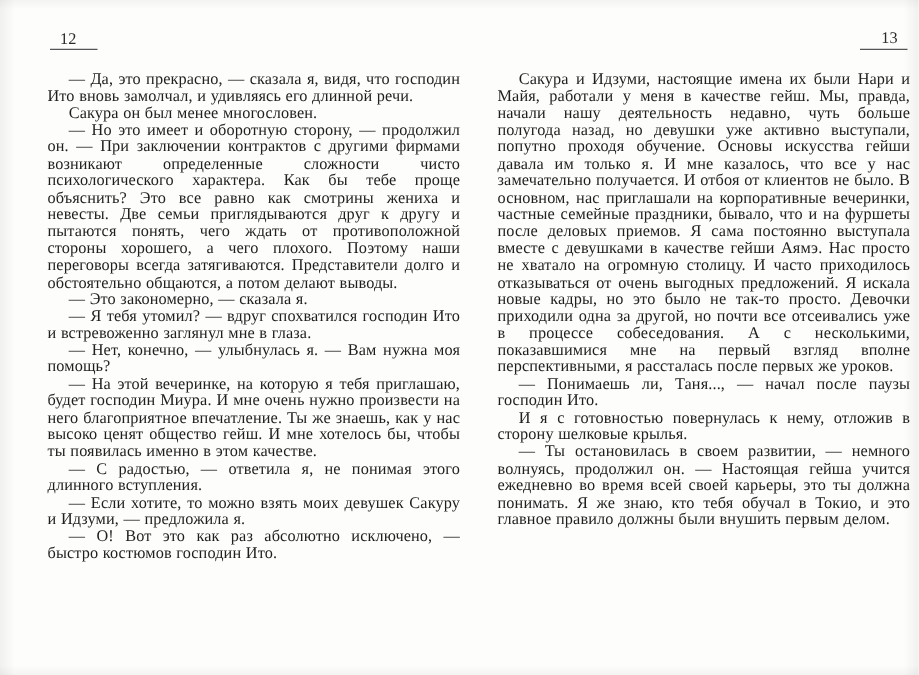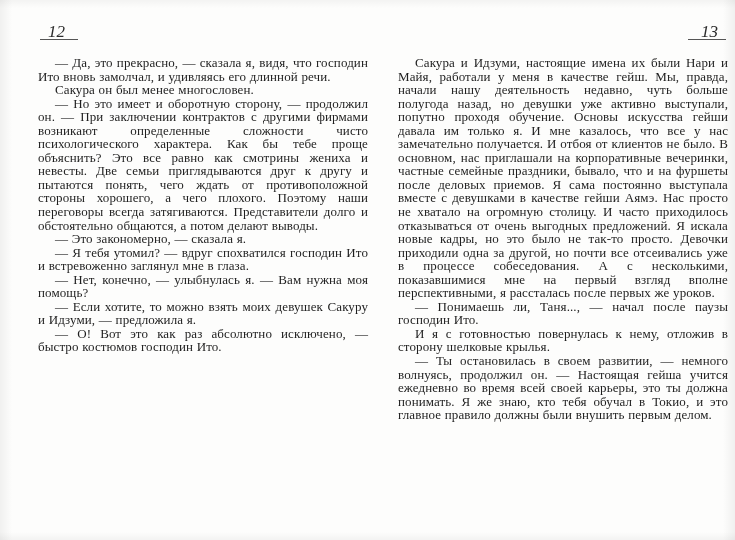--- a/index.html
+++ b/index.html
@@ -30,22 +30,21 @@
     box-sizing: border-box;
   }
   .page-left  { left: 38px; }
   .page-right { left: 388px; margin-left: 10px; }
   .page-header {
     position: relative;
     height: 34px;
     margin-top: 22px;
   }
   .page-number {
-    font-style: italic;
-    font-size: 17px;
+    font-size: 13px;
     color: #2b2b2b;
     display: inline-block;
   }
   .page-left  .page-number { margin-left: 10px; }
   .page-right .page-number { position: absolute; right: 10px; }
   .header-rule {
     position: absolute;
     top: 17px;
     width: 38px;
     border-top: 1px solid #555;
@@ -76,20 +75,22 @@
       <span class="page-number">12</span>
       <span class="header-rule"></span>
     </div>
     <div class="text-block">
         <p class="para">— Да, это прекрасно, — сказала я, видя, что господин Ито вновь замолчал, и удивляясь его длинной речи.</p>
         <p class="para">Сакура он был менее многословен.</p>
         <p class="para">— Но это имеет и оборотную сторону, — продолжил он. — При заключении контрактов с другими фирмами возникают определенные сложности чисто психологического характера. Как бы тебе проще объяснить? Это все равно как смотрины жениха и невесты. Две семьи приглядываются друг к другу и пытаются понять, чего ждать от противоположной стороны хорошего, а чего плохого. Поэтому наши переговоры всегда затягиваются. Представители долго и обстоятельно общаются, а потом делают выводы.</p>
         <p class="para">— Это закономерно, — сказала я.</p>
         <p class="para">— Я тебя утомил? — вдруг спохватился господин Ито и встревоженно заглянул мне в глаза.</p>
         <p class="para">— Нет, конечно, — улыбнулась я. — Вам нужна моя помощь?</p>
+        <p class="para">— На этой вечеринке, на которую я тебя приглашаю, будет господин Миура. И мне очень нужно произвести на него благоприятное впечатление. Ты же знаешь, как у нас высоко ценят общество гейш. И мне хотелось бы, чтобы ты появилась именно в этом качестве.</p>
+        <p class="para">— С радостью, — ответила я, не понимая этого длинного вступления.</p>
         <p class="para">— Если хотите, то можно взять моих девушек Сакуру и Идзуми, — предложила я.</p>
         <p class="para">— О! Вот это как раз абсолютно исключено, — быстро костюмов господин Ито.</p>
       </div>
   </div>
 
   <div class="page page-right">
     <div class="page-header">
       <span class="page-number">13</span>
       <span class="header-rule"></span>
     </div>

